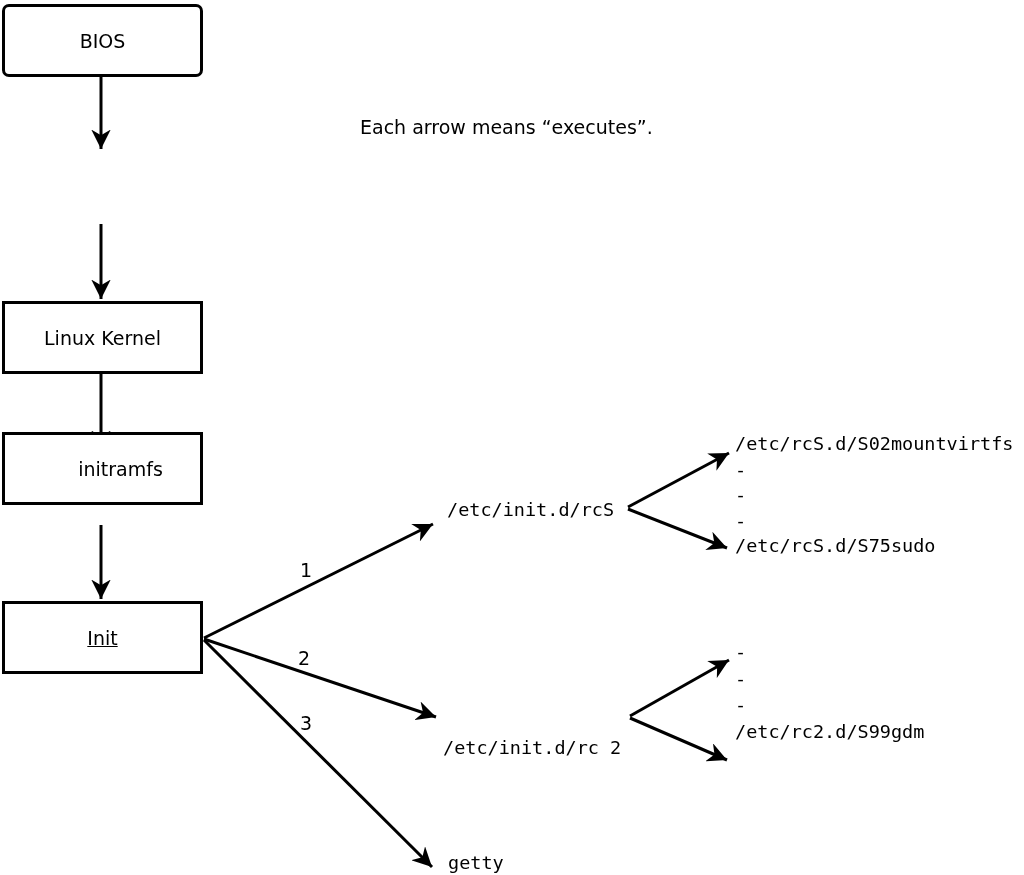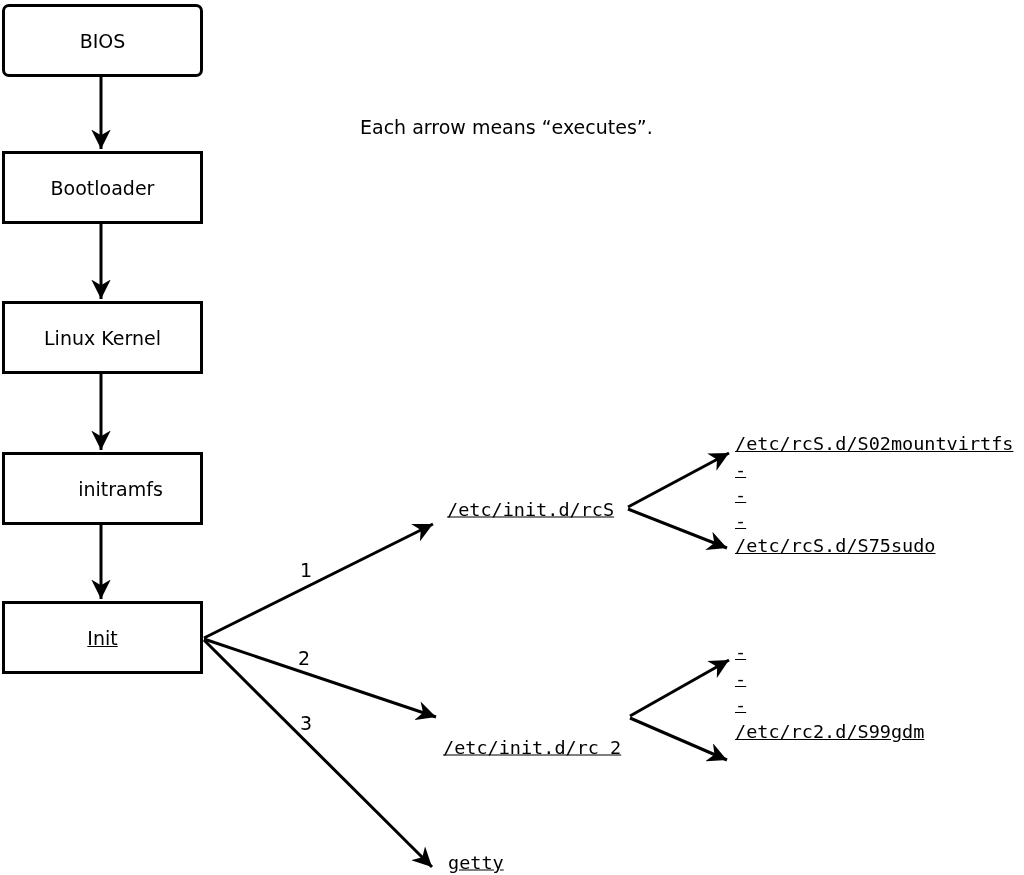--- a/index.html
+++ b/index.html
@@ -27,21 +27,21 @@
     border: 3px solid #000000;
     background: #ffffff;
     display: flex;
     align-items: center;
     justify-content: center;
     font-size: 19px;
   }
   .box-bios       { top: 4px; border-radius: 7px; }
   .box-bootloader { top: 151px; }
   .box-kernel     { top: 301px; }
-  .box-initramfs  { top: 452px; padding-left: 36px; }
+  .box-initramfs  { top: 432px; padding-left: 36px; }
   .box-init       { top: 601px; text-decoration: underline; }
 
   .note {
     position: absolute;
     left: 360px;
     top: 115px;
     transform: translateY(-50%);
     font-size: 19px;
     white-space: nowrap;
     margin-top: 12px;
@@ -52,21 +52,20 @@
     font-size: 19px;
   }
   .num-1 { left: 306px; top: 570px; }
   .num-2 { left: 304px; top: 658px; }
   .num-3 { left: 306px; top: 723px; }
 
   .mono {
     font-family: "DejaVu Sans Mono", monospace;
     font-size: 18.5px;
     white-space: nowrap;
-    text-decoration: underline;
   }
   .script-label {
     position: absolute;
     transform: translateY(-50%);
   }
   .label-rcS   { left: 447px; top: 509px; }
   .label-rc2   { left: 443px; top: 717px; margin-top: 30px; }
   .label-getty { left: 448px; top: 862px; }
 
   .script-list {
@@ -103,23 +102,20 @@
     <line x1="628" y1="507" x2="729" y2="453" stroke="#000" stroke-width="3" marker-end="url(#arrowhead)"></line>
     <line x1="628" y1="509" x2="727" y2="548" stroke="#000" stroke-width="3" marker-end="url(#arrowhead)"></line>
 
     <line x1="630" y1="716" x2="729" y2="660" stroke="#000" stroke-width="3" marker-end="url(#arrowhead)"></line>
     <line x1="630" y1="718" x2="727" y2="760" stroke="#000" stroke-width="3" marker-end="url(#arrowhead)"></line>
   </svg>
 
   <div class="node-box box-bios">
     <span>BIOS</span>
   </div>
-  <div class="node-box box-bootloader">
-    <span>Bootloader</span>
-  </div>
   <div class="node-box box-kernel">
     <span>Linux Kernel</span>
   </div>
   <div class="node-box box-initramfs">
     <span>initramfs</span>
   </div>
   <div class="node-box box-init">
     <span>Init</span>
   </div>
 

